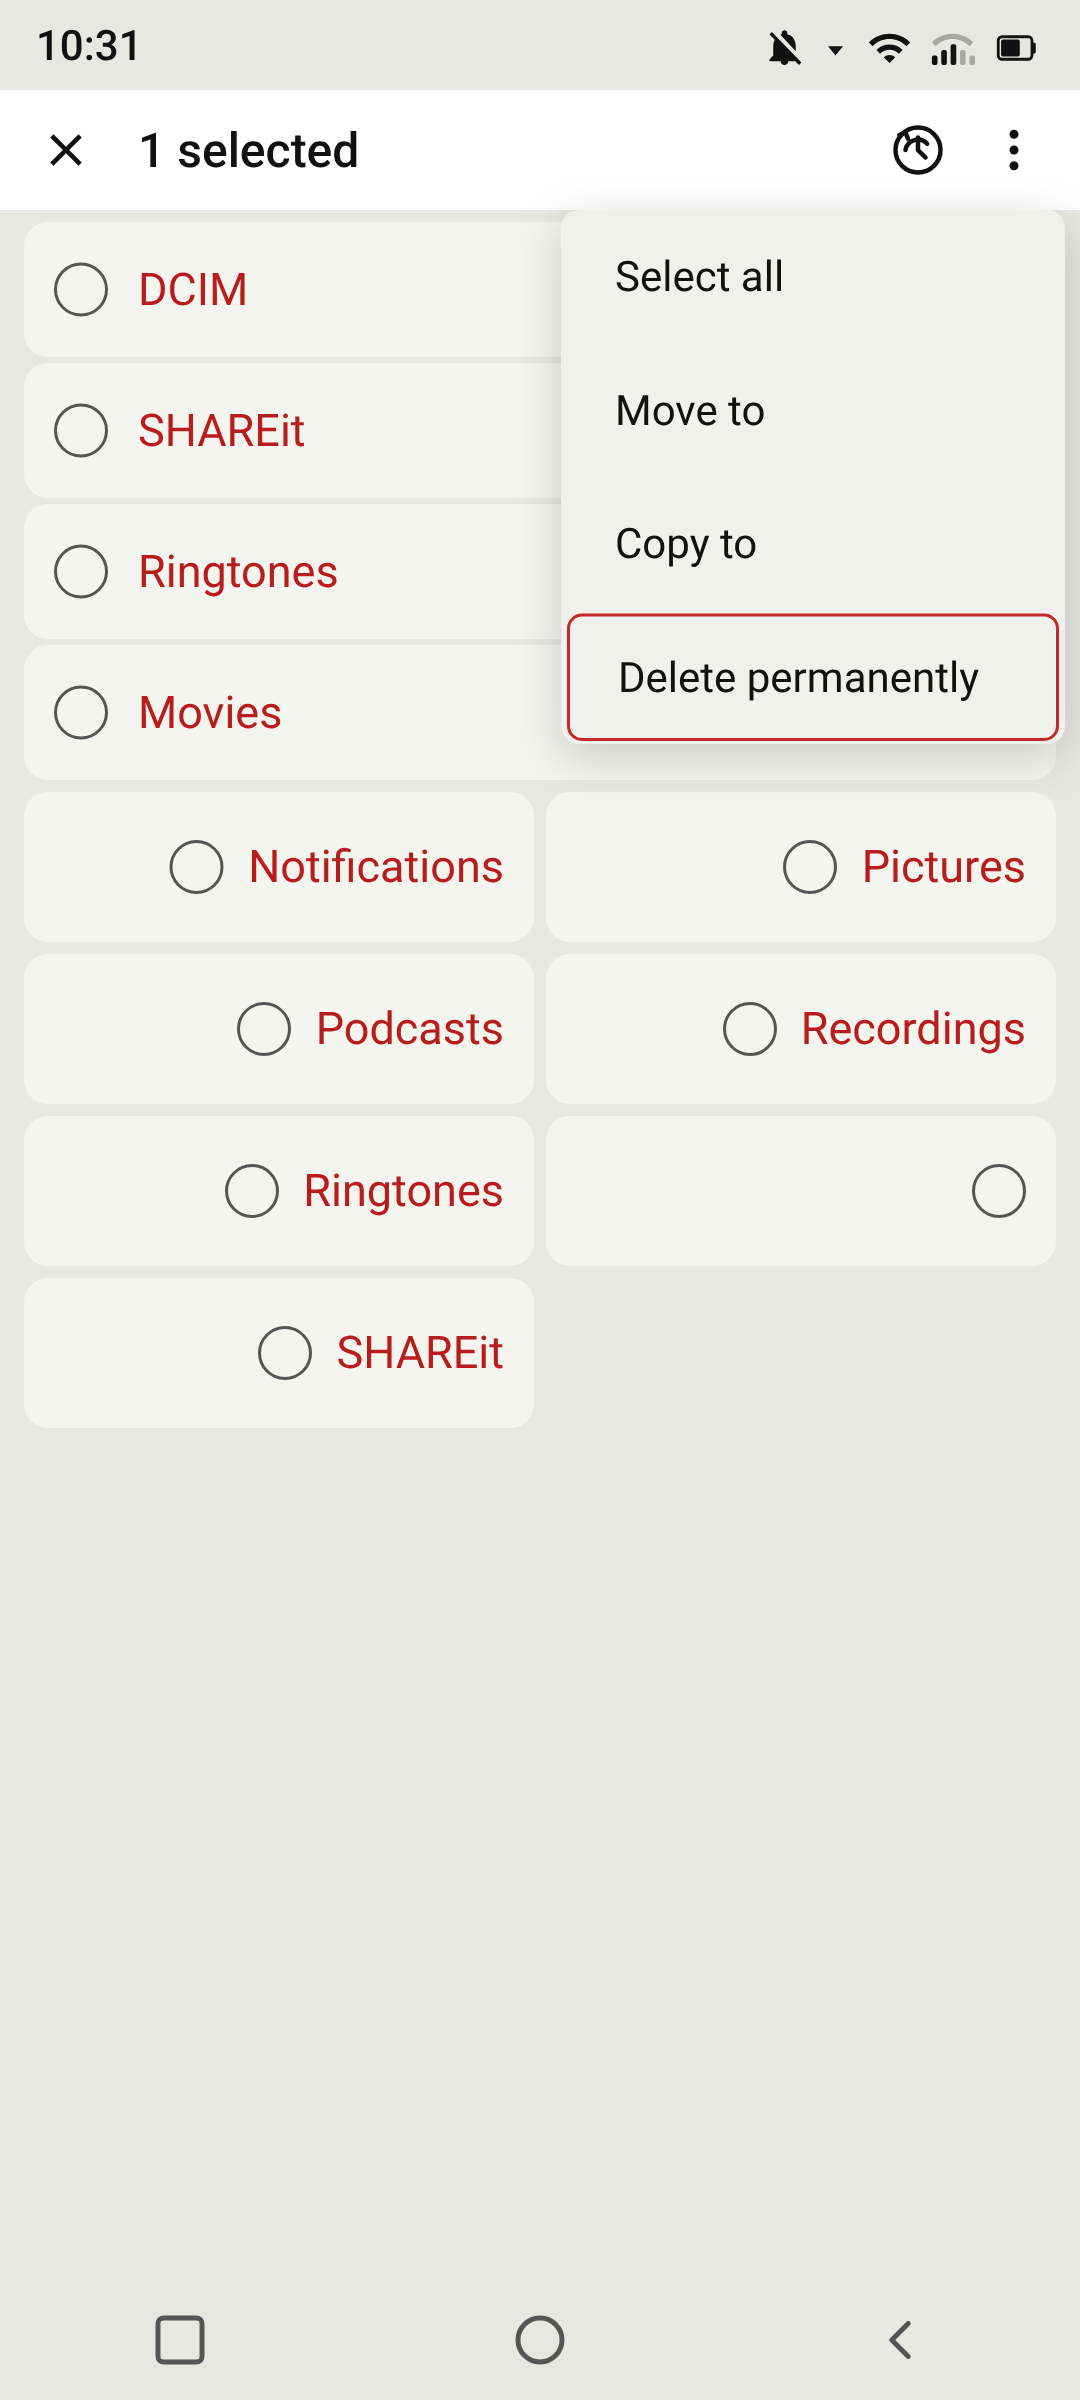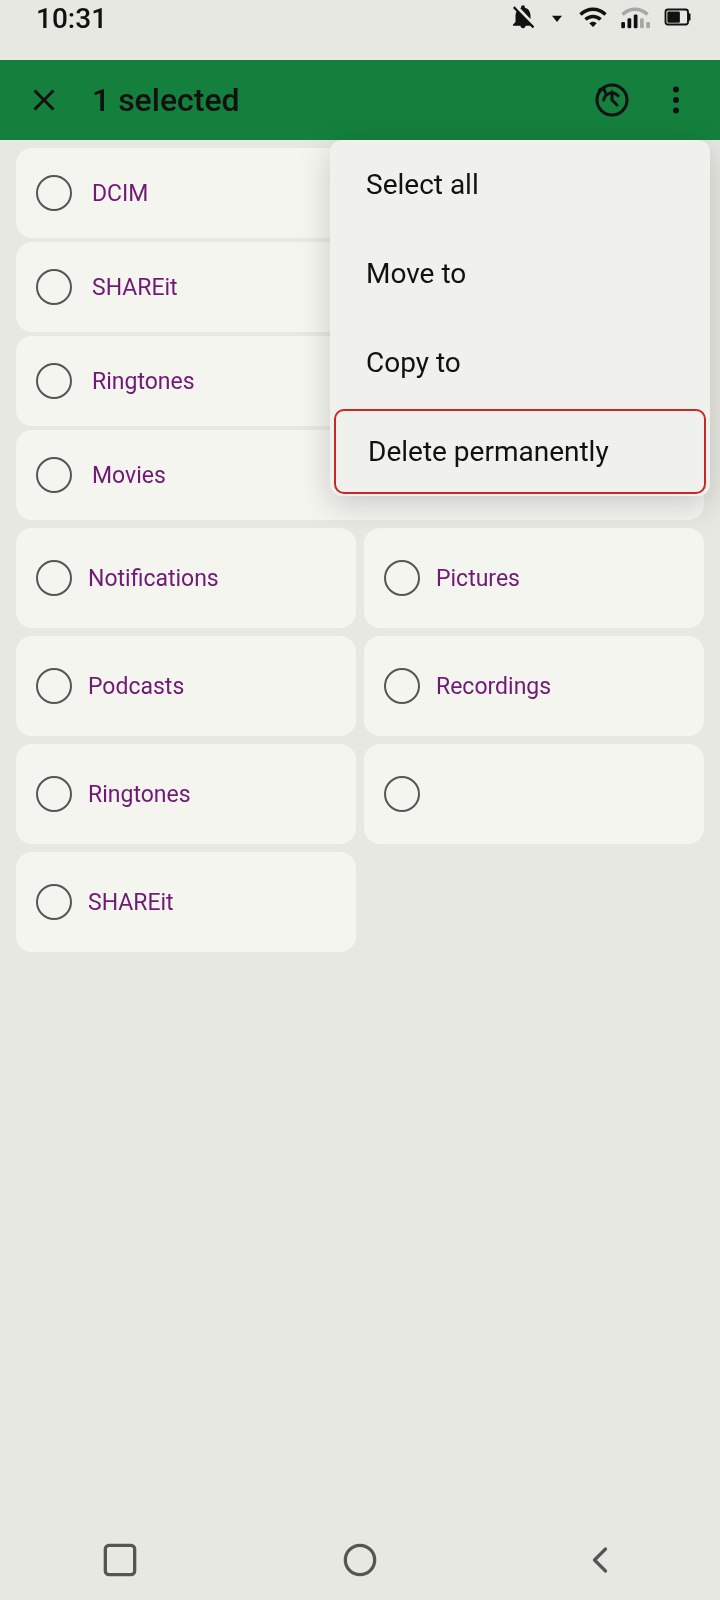--- a/index.html
+++ b/index.html
@@ -11,43 +11,42 @@
       font-family: 'Roboto', Arial, sans-serif;
       position: relative;
       overflow-x: hidden;
     }
 
     
     .status-bar {
       height: 60px;
       background: #e8e8e3;
       display: flex;
-      align-items: flex-start;
+      align-items: flex-end;
       justify-content: space-between;
-      padding: 2px 24px;
-      margin-left: 12px;
+      padding: 13px 24px;
     }
     .status-time {
       font-size: 28px;
       font-weight: 500;
       color: #111;
     }
     .status-icons {
       display: flex;
       align-items: center;
       gap: 10px;
     }
     .status-icons svg {
       fill: #111;
     }
 
     
     .top-bar {
       height: 80px;
-      background: #15803d;
+      background: #ffffff;
       display: flex;
       align-items: center;
       padding: 0 20px;
       gap: 24px;
     }
     .top-bar-title {
       flex: 1;
       font-size: 32px;
       font-weight: 500;
       color: #111;
@@ -90,46 +89,47 @@
       padding: 0 16px 8px;
     }
     .file-item-half {
       background: #f5f5f0;
       border-radius: 16px;
       height: 100px;
       display: flex;
       align-items: center;
       padding: 0 20px;
       gap: 16px;
+      justify-content: flex-end;
     }
     .radio-circle {
       width: 36px;
       height: 36px;
       border-radius: 50%;
       border: 2.5px solid #555;
       flex-shrink: 0;
       display: flex;
       align-items: center;
       justify-content: center;
     }
     .radio-circle.checked {
       background: #2e7d32;
       border-color: #2e7d32;
     }
     .file-name {
-      font-size: 23px;
-      color: #701a75;
+      font-size: 30px;
+      color: #b91c1c;
     }
 
     
     .dropdown-menu {
       position: absolute;
       top: 140px;
       right: 10px;
-      width: 380px;
+      width: 336px;
       background: #f0f0ec;
       border-radius: 12px;
       box-shadow: 0 8px 32px rgba(0,0,0,0.18);
       z-index: 100;
       overflow: hidden;
     }
     .menu-item {
       padding: 28px 36px;
       font-size: 28px;
       color: #111;

